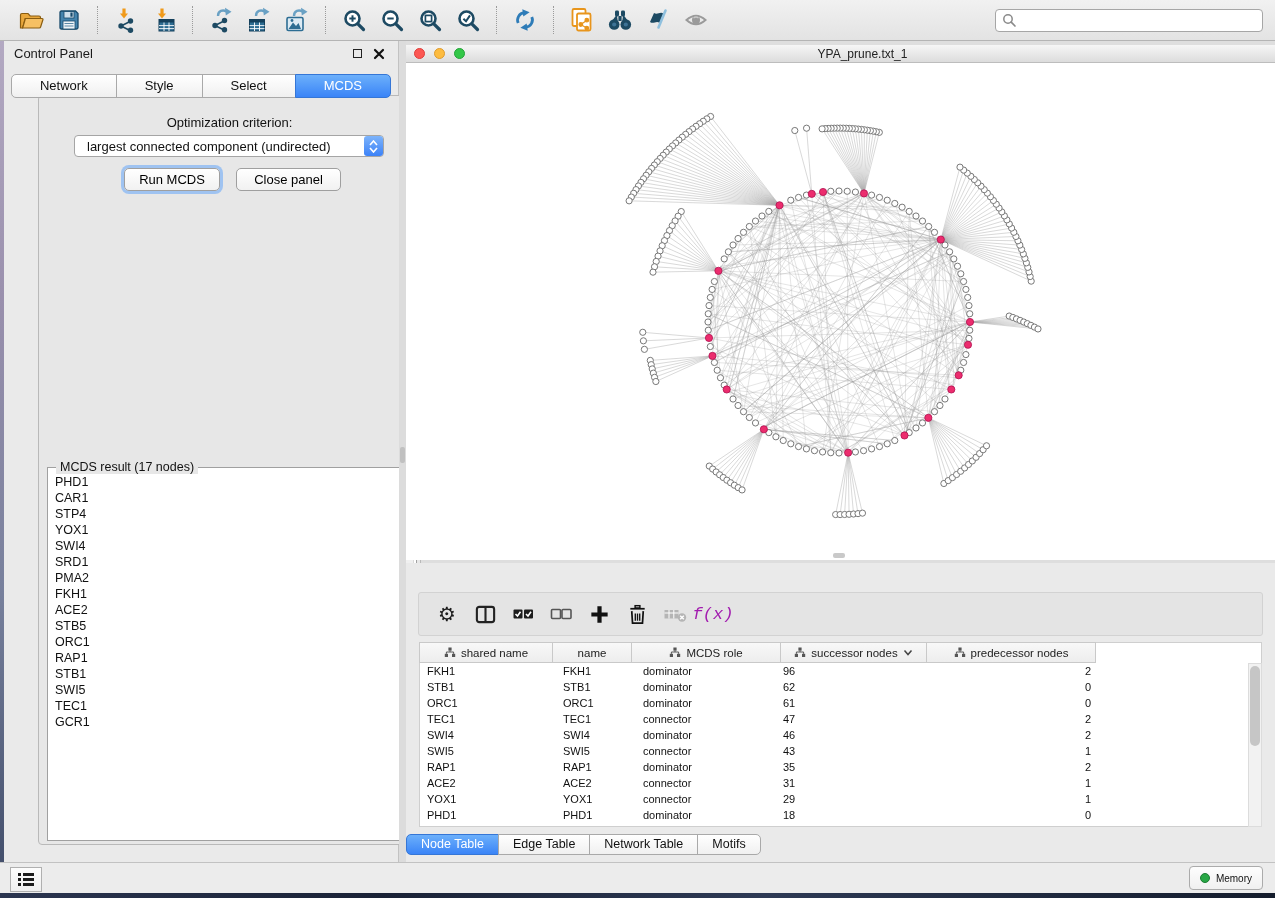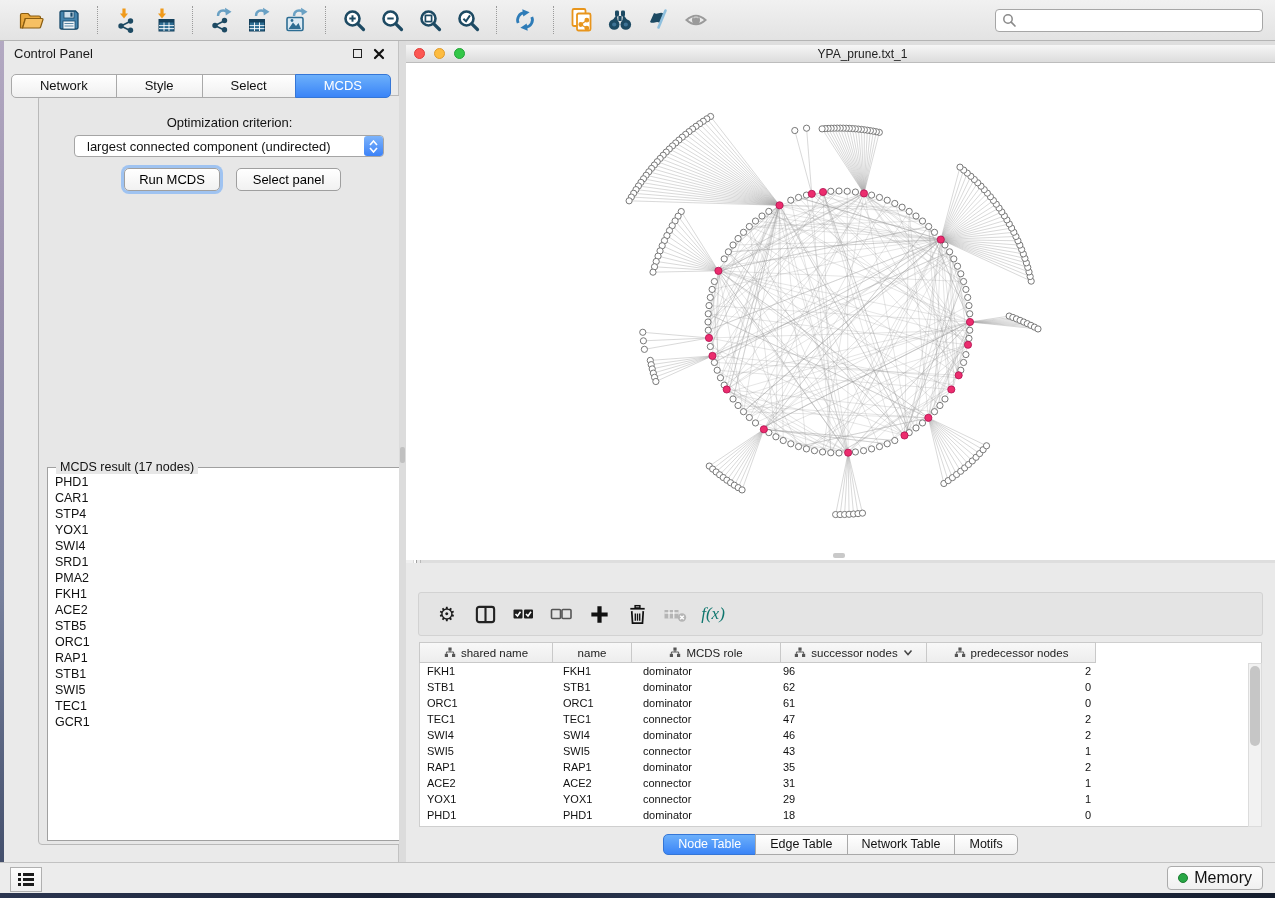--- a/index.html
+++ b/index.html
@@ -56,48 +56,48 @@
   .tl{position:absolute;top:3px;width:11px;height:11px;border-radius:50%;}
   #net-title{position:absolute;width:100%;text-align:center;top:2px;font-size:12px;color:#222;}
   #net-canvas{position:absolute;left:0;top:18px;width:869px;height:497px;background:#fff;}
   #net-hscroll{position:absolute;left:427px;bottom:2px;width:12px;height:5px;background:#c9c9c9;border-radius:2px;}
   
   #table-panel{position:absolute;left:406px;top:563px;width:869px;height:299px;background:#eaeaea;}
   #tp-toolbar{position:absolute;left:12px;top:29px;right:12px;height:44px;background:#e4e4e4;
     border:1px solid #d2d2d2;border-radius:3px;display:flex;align-items:center;padding-left:14px;box-sizing:border-box;}
   .tp-ic{width:28px;height:28px;display:flex;align-items:center;justify-content:center;margin-right:10px;cursor:default;}
   .gear-ch{font-family:"DejaVu Sans",sans-serif;font-size:20px;color:#1c1c1c;line-height:1;}
-  .fx{font-family:Liberation Serif, serif;font-style:italic;color:#0f766e;font-size:17px;}
+  .fx{font-family:Liberation Mono, monospace;font-style:italic;color:#a21caf;font-size:17px;}
   #tp-table-bg{position:absolute;left:13px;top:79px;right:13px;height:185px;background:#fff;border:1px solid #cfcfcf;box-sizing:border-box;}
   #tp-header{position:absolute;left:13px;top:79px;height:26px;display:flex;}
   .tp-hcell{height:21px;border:1px solid #c9c9c9;margin-left:-1px;background:linear-gradient(#f8f8f8,#ededed);
     display:flex;align-items:center;justify-content:center;gap:5px;font-size:11.5px;color:#222;box-sizing:border-box;cursor:default;}
   .tp-hcell:nth-child(1){width:134px;margin-left:0;}
   .tp-hcell:nth-child(2){width:80px;text-align:right;}
   .tp-hcell:nth-child(3){width:150px;}
   .tp-hcell:nth-child(4){width:147px;}
   .tp-hcell:nth-child(5){width:170px;}
   #tp-rows{position:absolute;left:13px;top:100px;right:28px;height:160px;overflow:hidden;}
   .tp-row{display:flex;height:16px;cursor:default;}
   .tp-cell{font-size:11px;line-height:16px;box-sizing:border-box;white-space:nowrap;}
   .tp-cell:nth-child(1){width:134px;padding-left:8px;}
   .tp-cell:nth-child(2){width:80px;padding-left:10px;}
   .tp-cell:nth-child(3){width:150px;padding-left:10px;}
   .tp-cell:nth-child(4){width:147px;text-align:left;padding-right:8px;}
   .tp-cell:nth-child(5){width:170px;text-align:right;padding-right:9px;}
   #tp-vscroll{position:absolute;right:13px;top:100px;width:14px;height:164px;background:#f2f2f2;border:1px solid #dcdcdc;box-sizing:border-box;}
   #tp-vscroll .thumb{position:absolute;left:1px;top:2px;width:10px;height:80px;background:#c6c6c6;border-radius:5px;}
-  #tp-tabs{position:absolute;left:0;top:271px;width:100%;display:flex;justify-content:center;}
+  #tp-tabs{position:absolute;left:0;top:271px;width:100%;display:flex;}
   #tp-tabs .seg{height:19px;line-height:19px;font-size:12.5px;padding:0 14px;}
   
   #status-bar{position:absolute;left:0;top:862px;width:1275px;height:31px;background:#ececec;border-top:1px solid #c2c2c2;box-sizing:border-box;}
   #list-btn{position:absolute;left:10px;top:4px;width:30px;height:23px;border:1px solid #b0b0b0;
     background:linear-gradient(#fdfdfd,#efefef);display:flex;align-items:center;justify-content:center;cursor:default;}
   #memory-btn{position:absolute;right:12px;top:3px;height:24px;padding:0 10px;border:1px solid #ababab;border-radius:4px;
-    background:linear-gradient(#fdfdfd,#f0f0f0);display:flex;align-items:center;gap:6px;font-size:16px;cursor:default;box-sizing:border-box;}
+    background:linear-gradient(#fdfdfd,#f0f0f0);display:flex;align-items:center;gap:6px;font-size:10px;cursor:default;box-sizing:border-box;}
   #memory-dot{width:10px;height:10px;border-radius:50%;background:#28a745;border:1px solid #1d7c33;box-sizing:border-box;}
   #wallpaper-bottom{position:absolute;left:0;bottom:0;width:1275px;height:5px;
     background:linear-gradient(90deg,#2b3550,#1a2236 30%,#2e3a55 60%,#141c2c);}
 </style>
 </head>
 <body>
 
 <div id="app">
 
   <div id="toolbar">
@@ -288,21 +288,21 @@
         <span class="stepper">
           <svg width="9" height="6" viewBox="0 0 9 6">
               <path d="M1 5 L4.5 1 L8 5" fill="none" stroke="#fff" stroke-width="1.6"></path>
             </svg>
           <svg width="9" height="6" viewBox="0 0 9 6">
               <path d="M1 1 L4.5 5 L8 1" fill="none" stroke="#fff" stroke-width="1.6"></path>
             </svg>
         </span>
       </div>
       <button class="cp-btn" id="run-btn">Run MCDS</button>
-      <button class="cp-btn" id="closepanel-btn">Select panel</button>
+      <button class="cp-btn" id="closepanel-btn">Close panel</button>
       <div id="mcds-group">
         <span id="mcds-legend">MCDS result (17 nodes)</span>
         <div id="mcds-list">
             <div class="mcds-item">PHD1</div>
             <div class="mcds-item">CAR1</div>
             <div class="mcds-item">STP4</div>
             <div class="mcds-item">YOX1</div>
             <div class="mcds-item">SWI4</div>
             <div class="mcds-item">SRD1</div>
             <div class="mcds-item">PMA2</div>

